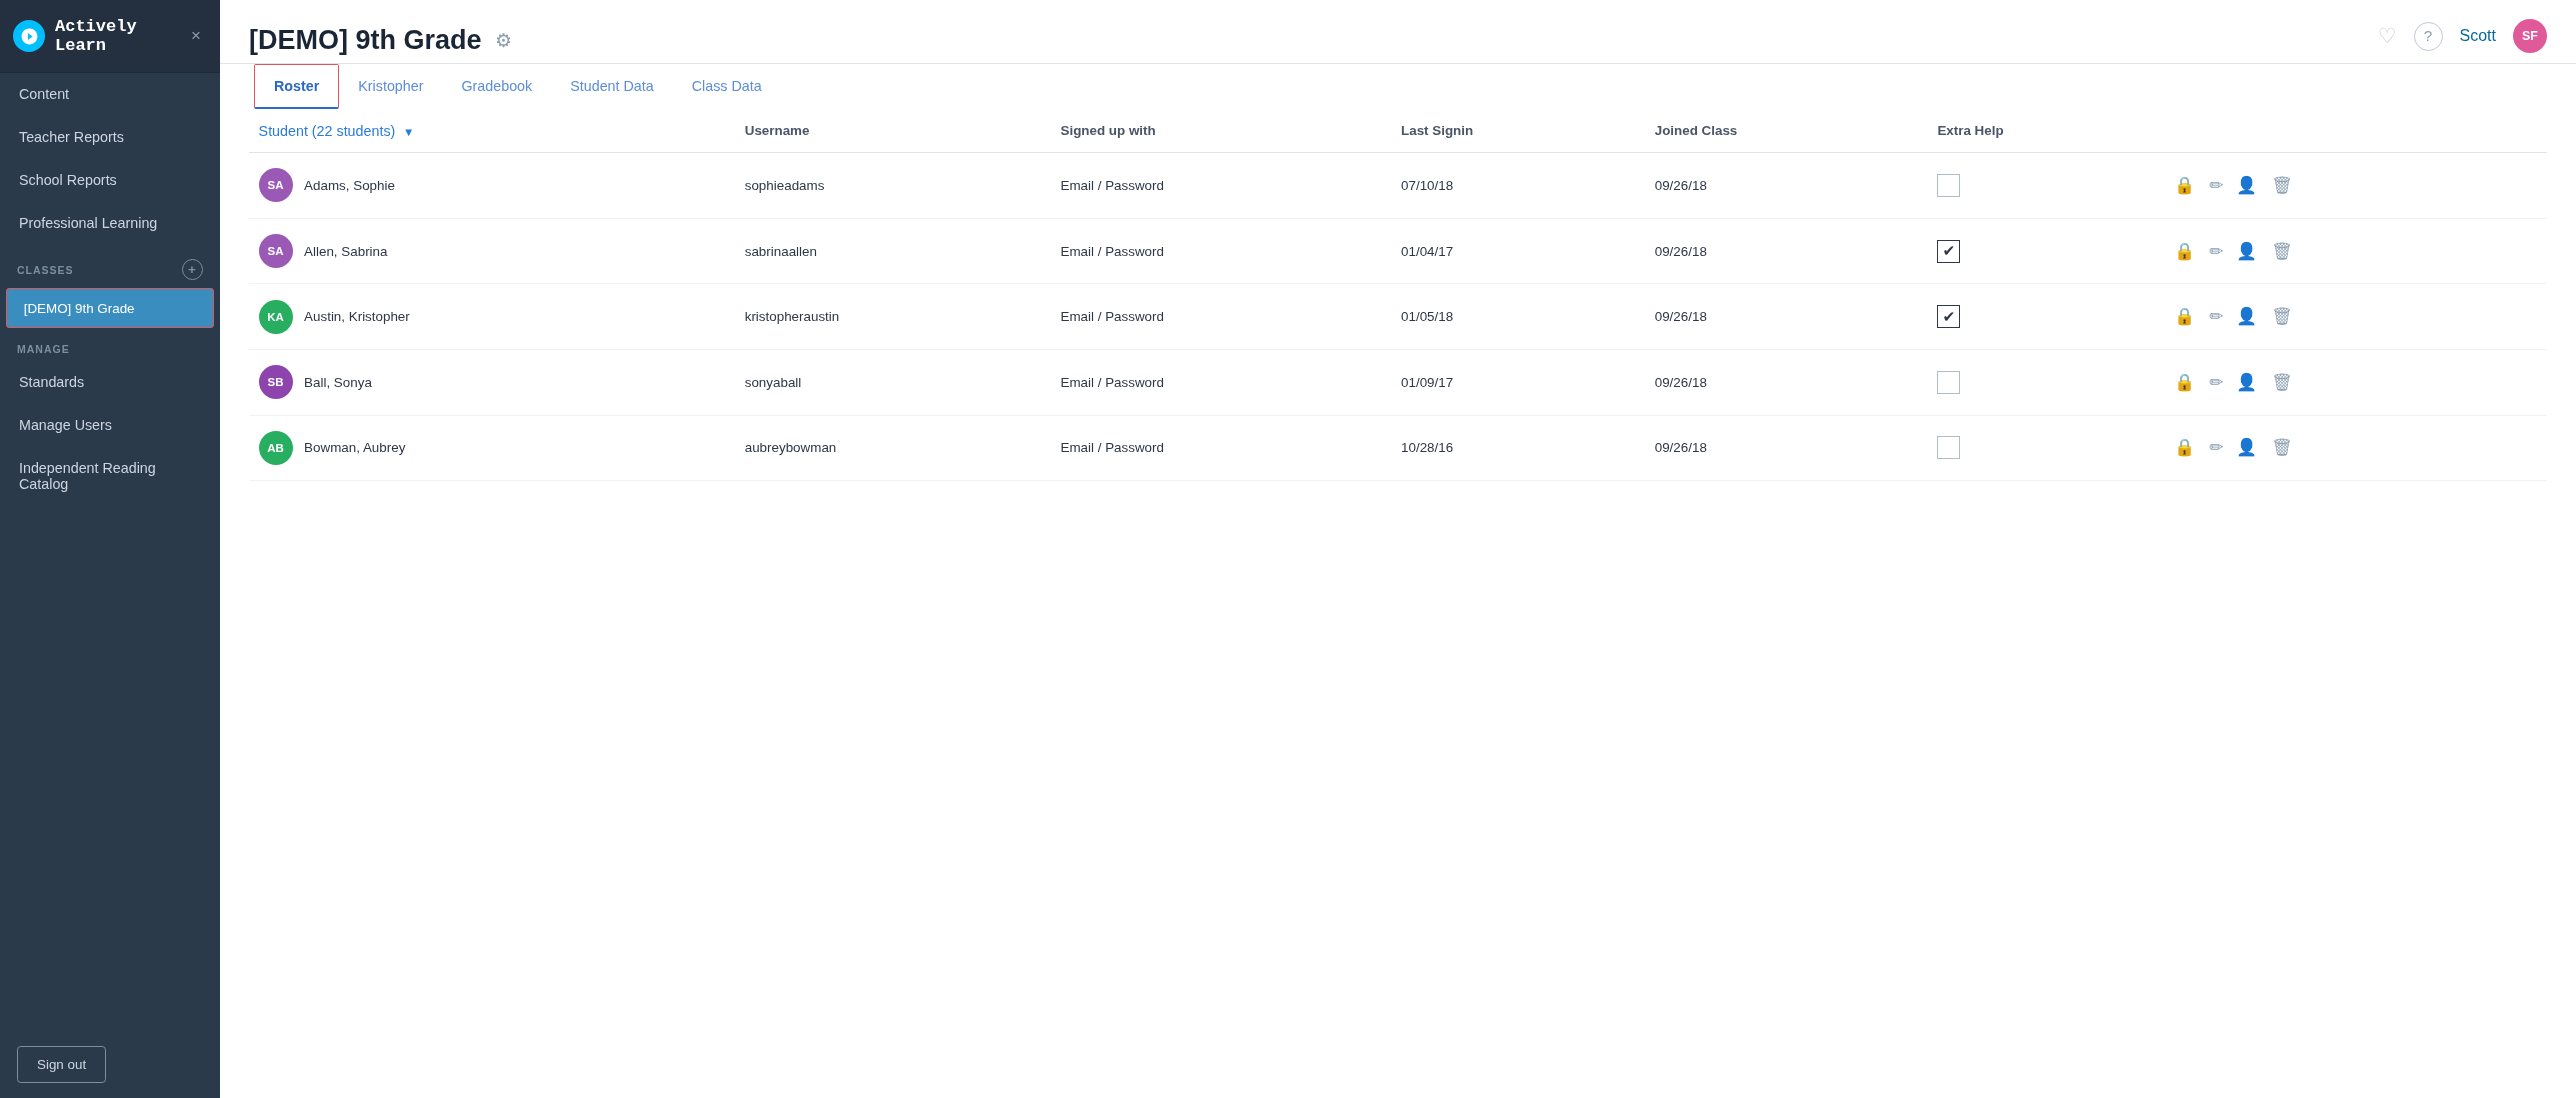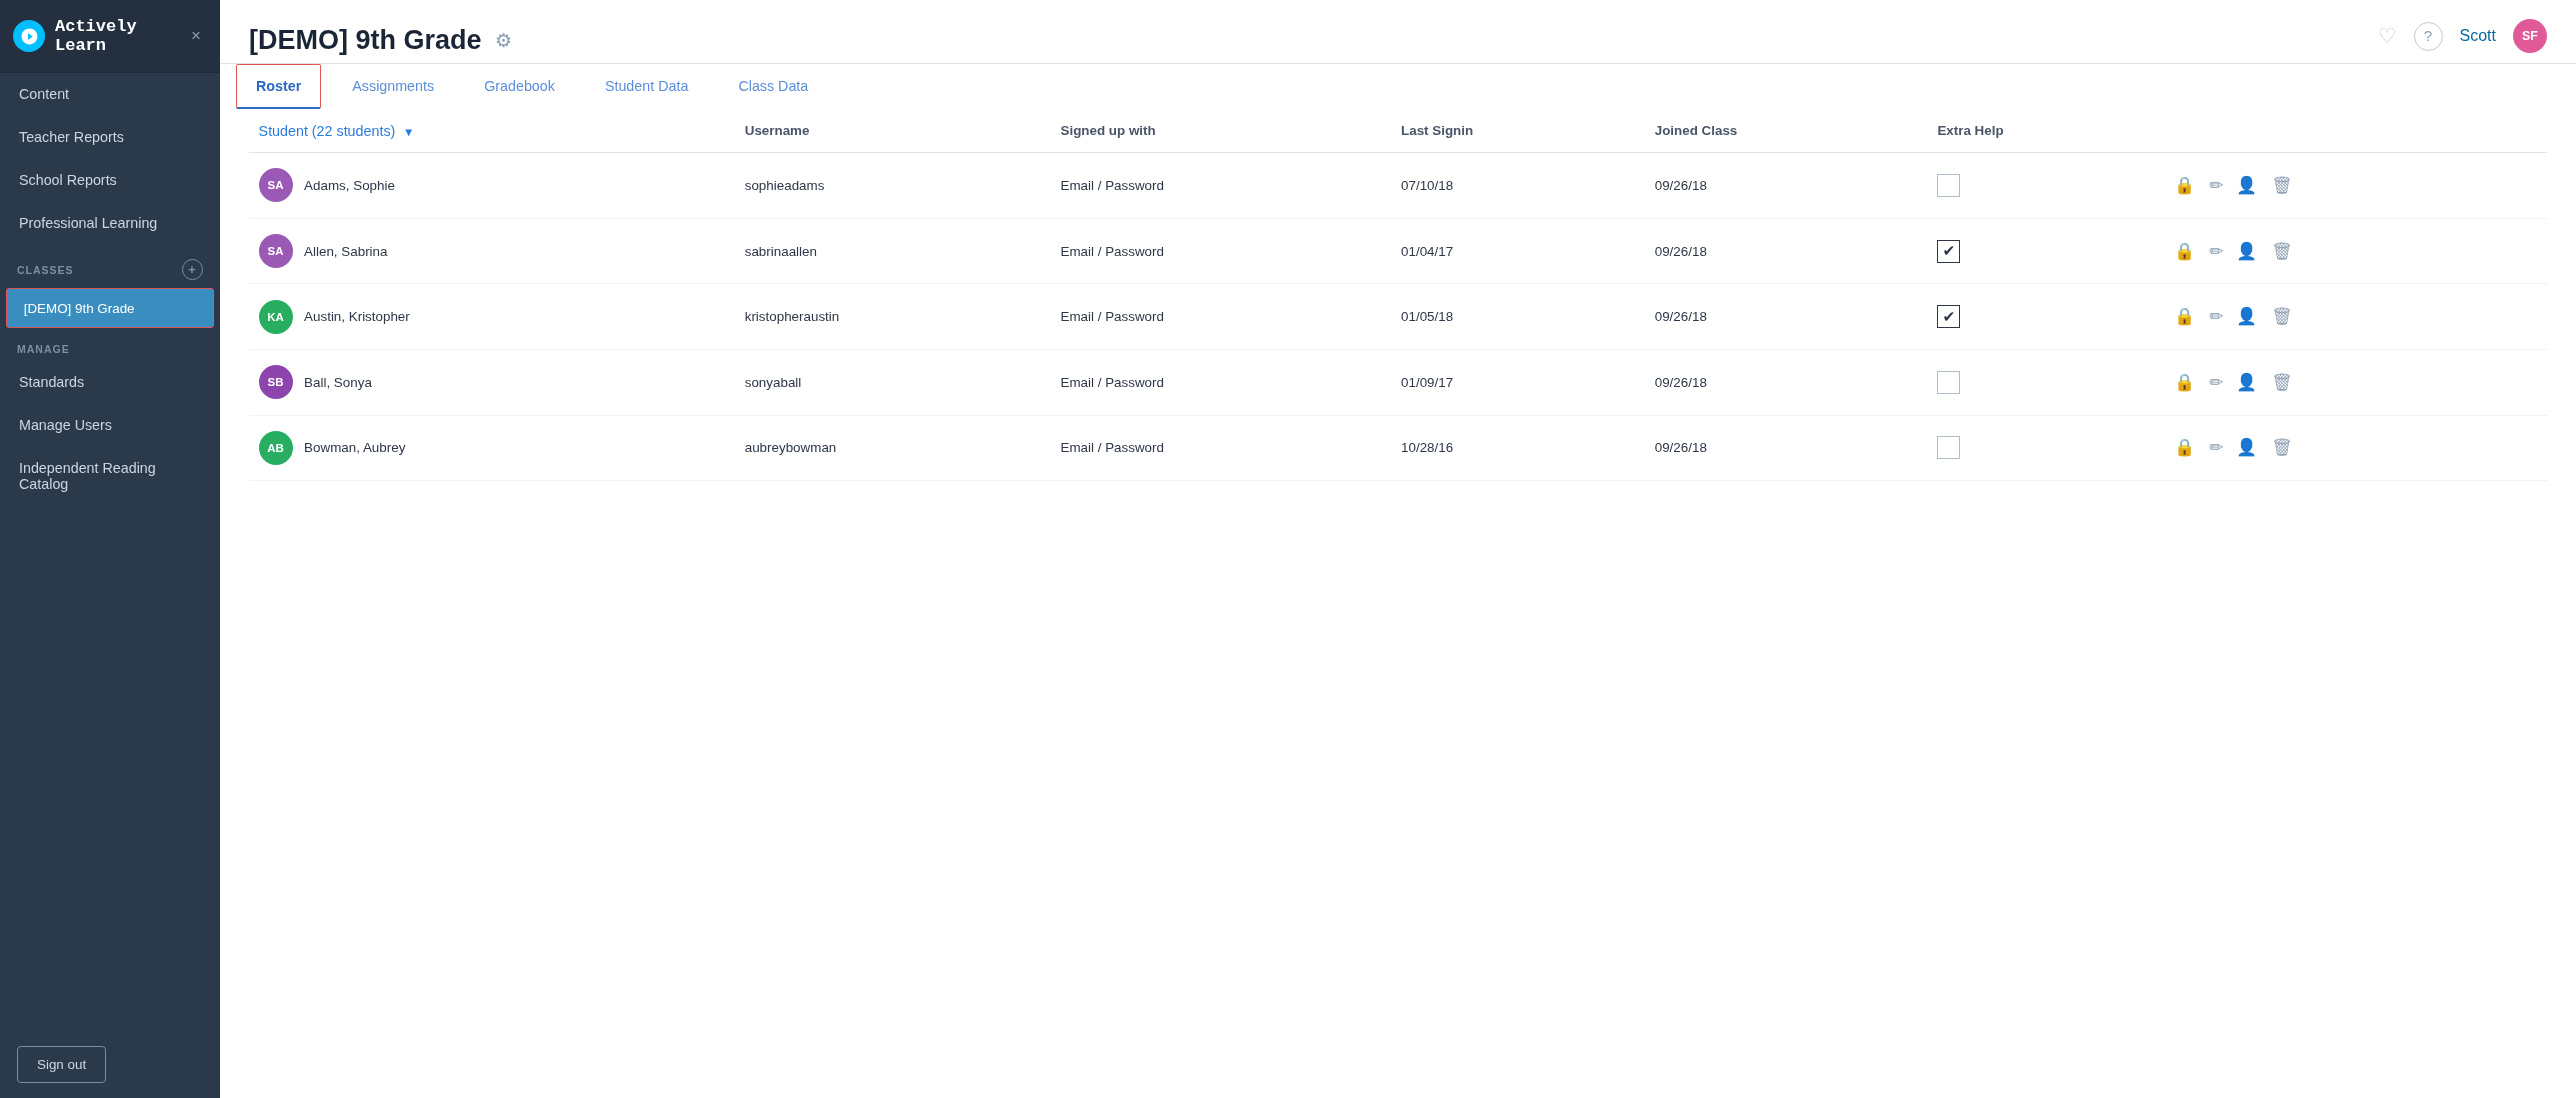--- a/index.html
+++ b/index.html
@@ -157,22 +157,22 @@
       display: flex; align-items: center; justify-content: center;
       color: #fff;
       font-size: 12.4px;
       font-weight: 700;
     }
 
     
     #tabs-area {
       display: flex;
       align-items: flex-end;
-      gap: 12px;
-      padding: 0 16px;
+      gap: 0;
+      padding: 0 34px;
       background: #fff;
     }
     .tab {
       padding: 13.4px 19px;
       font-size: 14.3px;
       cursor: pointer;
       color: #5b8dd9;
       border-bottom: 2.9px solid transparent;
       white-space: nowrap;
     }
@@ -352,21 +352,21 @@
     <div id="header-right">
       <span id="heart-icon">♡</span>
       <div id="help-icon">?</div>
       <span id="user-name">Scott</span>
       <div id="user-avatar">SF</div>
     </div>
   </div>
 
   <div id="tabs-area">
     <div class="tab active">Roster</div>
-    <div class="tab">Assignments</div>
+    <div class="tab">Kristopher</div>
     <div class="tab">Gradebook</div>
     <div class="tab">Student Data</div>
     <div class="tab">Class Data</div>
   </div>
 
 
   <div id="content-area">
 
     <table id="roster-table">
       <thead>

